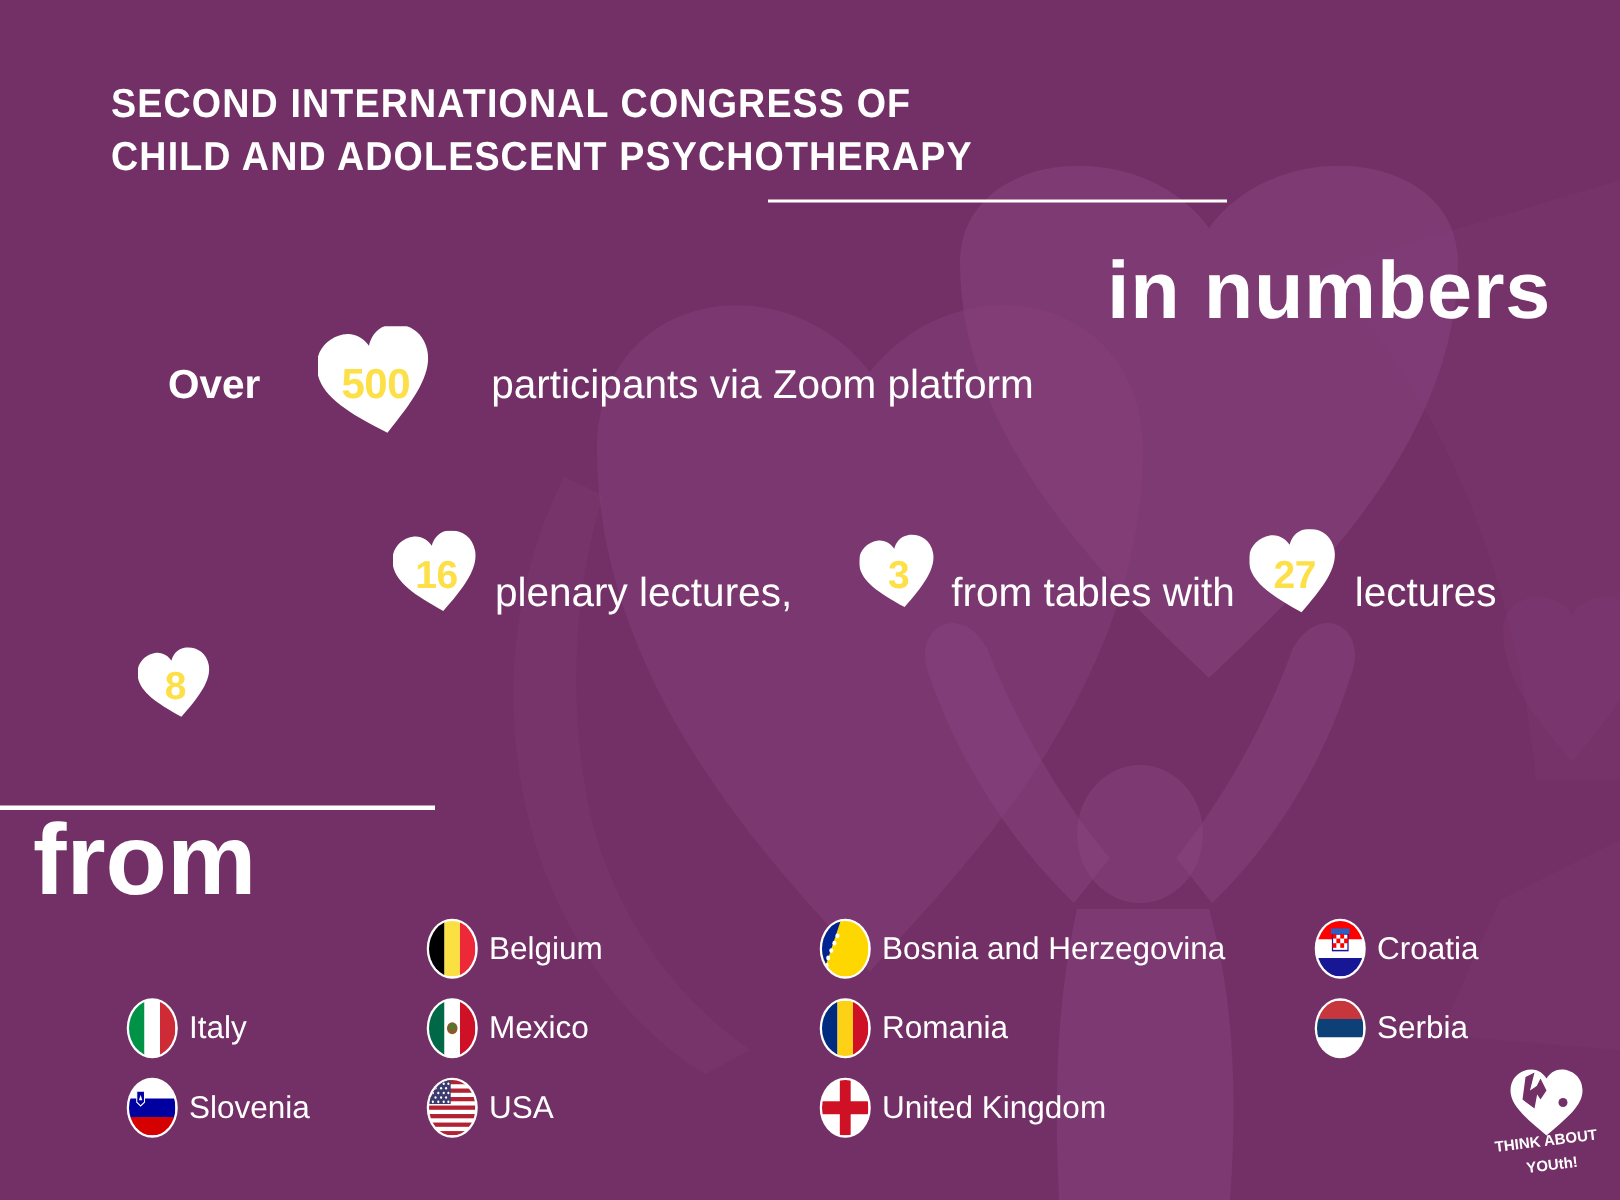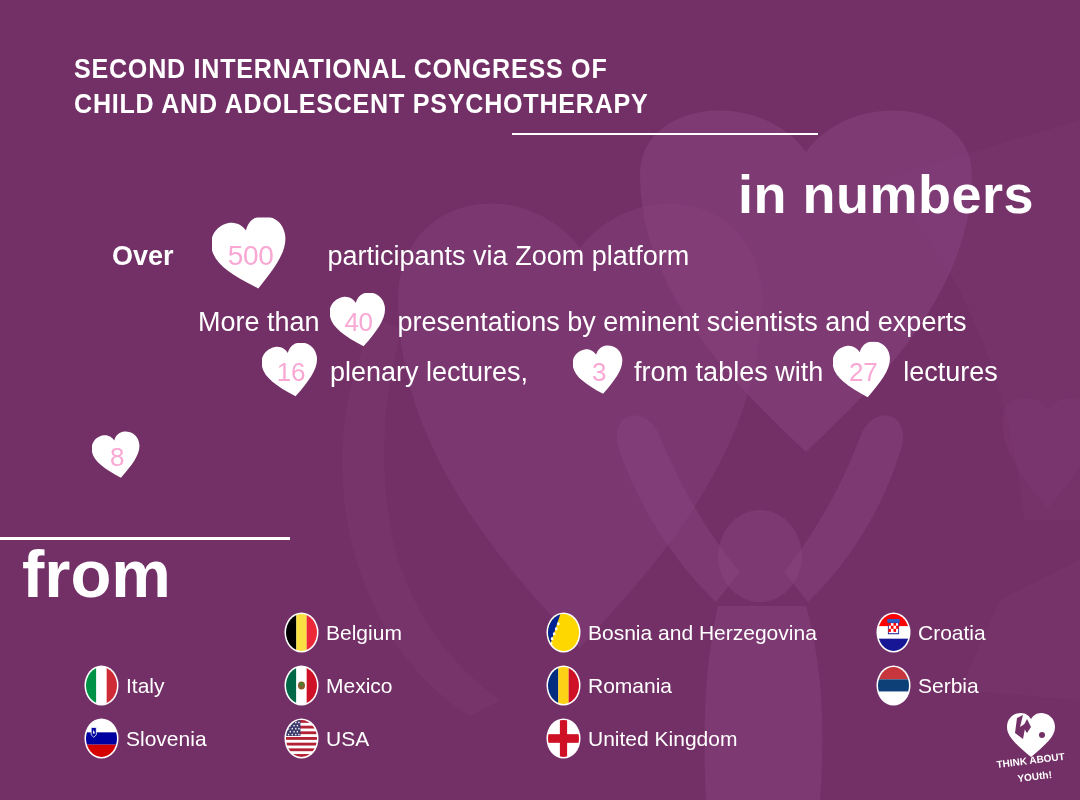--- a/index.html
+++ b/index.html
@@ -76,30 +76,30 @@
   }
   .heart .heart-shape {
     position:absolute;
     left:50%; top:50%;
     transform:translate(-50%,-52%);
     z-index:1;
   }
   .heart .num {
     position:relative;
     z-index:2;
-    color:#f9a8d4;
-    font-weight:normal;
+    color:#fde047;
+    font-weight:bold;
     font-size:26px;
     line-height:26px;
     letter-spacing:-0.3px;
   }
 
   #stat-0 { left:112px; top:225px; }
   #stat-1 { left:198px; top:294px; }
-  #stat-2 { left:268px; top:344px; }
+  #stat-2 { left:268px; top:355px;align-items:flex-end; }
   #stat-3 { left:100px; top:430px; }
 
   .gap { display:inline-block; width:14px; }
 
   
   #from-rule {
     position:absolute;
     left:0; top:537px;
     width:290px; height:3px;
     background:#ffffff;
@@ -212,31 +212,20 @@
       <svg class="heart-shape" width="78" height="74" viewBox="0 0 100 95">
         <path transform="rotate(-12 50 47)" fill="#ffffff" d="M50 92 C 20 68, 2 50, 2 30 C 2 12, 16 2, 30 2 C 40 2, 47 9, 50 16
                  C 53 9, 60 2, 70 2 C 84 2, 98 12, 98 30 C 98 50, 80 68, 50 92 Z"></path>
       </svg>
       <span class="num" style="font-size:28px;">500</span>
     </span>
     <span class="gap"></span>
     <span class="txt">participants via Zoom platform</span>
   </div>
 
-  <div class="stat-row" id="stat-1">
-    <span class="txt">More than</span>
-    <span class="heart" style="width:46px;height:56px;">
-      <svg class="heart-shape" width="58" height="56" viewBox="0 0 100 95">
-        <path transform="rotate(-10 50 47)" fill="#ffffff" d="M50 92 C 20 68, 2 50, 2 30 C 2 12, 16 2, 30 2 C 40 2, 47 9, 50 16
-                 C 53 9, 60 2, 70 2 C 84 2, 98 12, 98 30 C 98 50, 80 68, 50 92 Z"></path>
-      </svg>
-      <span class="num">40</span>
-    </span>
-    <span class="txt">presentations by eminent scientists and experts</span>
-  </div>
 
   <div class="stat-row" id="stat-2">
     <span class="heart" style="width:46px;height:56px;">
       <svg class="heart-shape" width="58" height="56" viewBox="0 0 100 95">
         <path transform="rotate(-10 50 47)" fill="#ffffff" d="M50 92 C 20 68, 2 50, 2 30 C 2 12, 16 2, 30 2 C 40 2, 47 9, 50 16
                  C 53 9, 60 2, 70 2 C 84 2, 98 12, 98 30 C 98 50, 80 68, 50 92 Z"></path>
       </svg>
       <span class="num">16</span>
     </span>
     <span class="txt">plenary lectures,</span>

